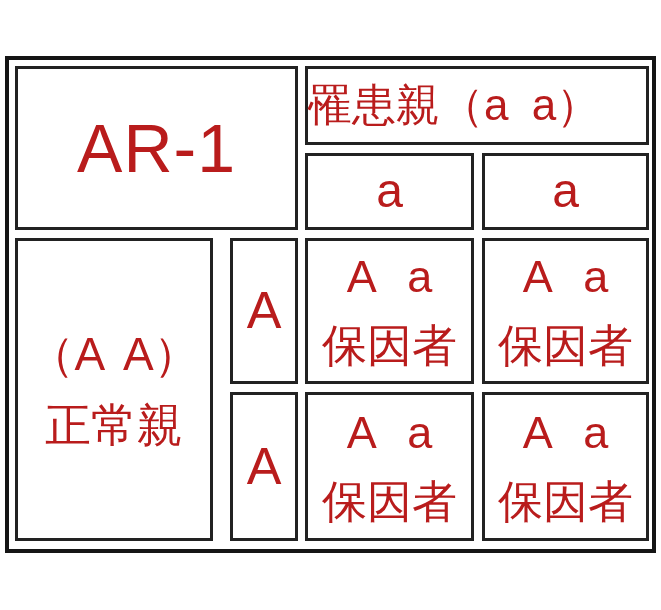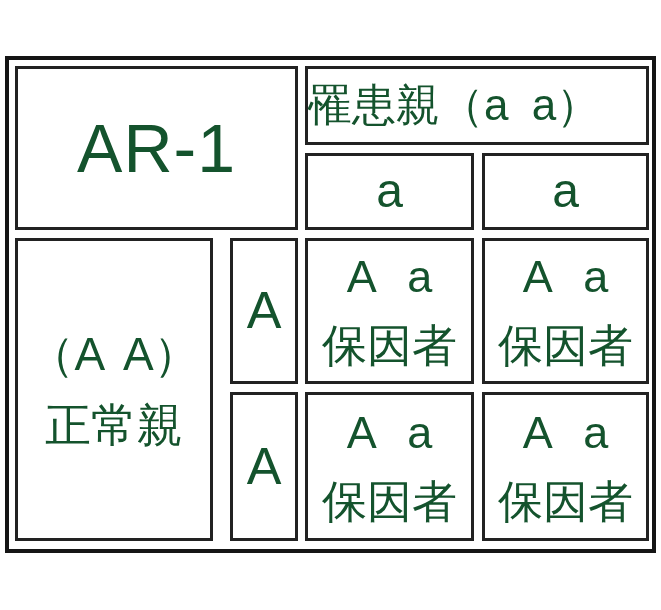--- a/index.html
+++ b/index.html
@@ -6,21 +6,21 @@
     margin: 0;
     padding: 0;
     background: #ffffff;
   }
   .stage {
     position: relative;
     width: 661px;
     height: 610px;
     background: #ffffff;
     font-family: "Liberation Sans", "DejaVu Sans", sans-serif;
-    color: #14532d;
+    color: #b91c1c;
     overflow: hidden;
   }
   .cell {
     position: absolute;
     box-sizing: border-box;
     border: 3px solid #222222;
     background: #ffffff;
     display: flex;
     align-items: center;
     justify-content: center;

